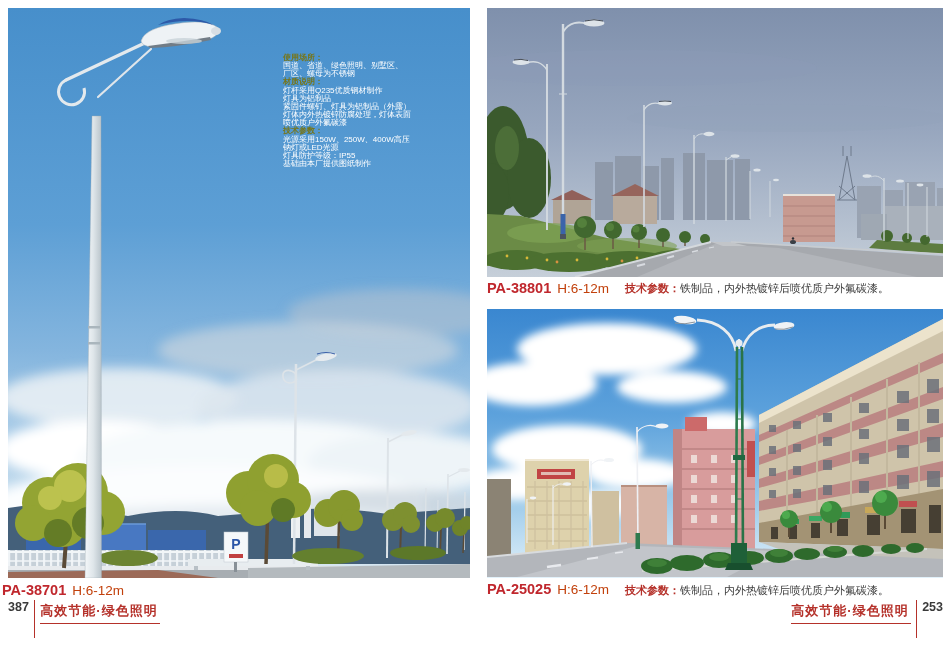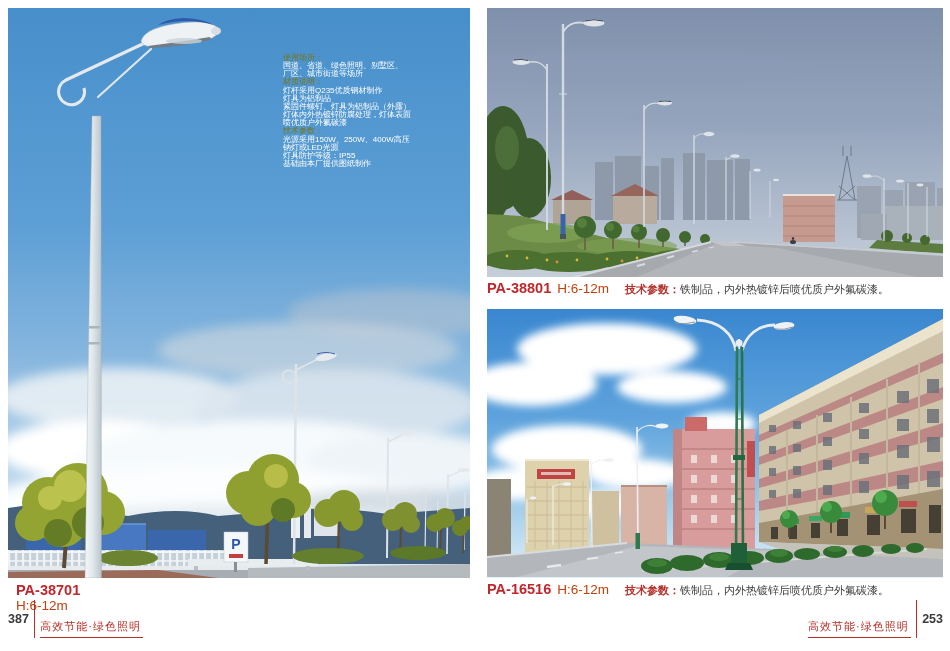--- a/index.html
+++ b/index.html
@@ -8,40 +8,40 @@
   figure{margin:0;padding:0;}
   .photo{position:absolute;overflow:hidden;}
   .photo svg{display:block;}
   .photo-left{left:8px;top:8px;width:462px;height:570px;}
   .photo-rt{left:487px;top:8px;width:456px;height:269px;}
   .photo-rb{left:487px;top:309px;width:456px;height:269px;}
 
   
   .overlay{position:absolute;left:275px;top:46px;width:150px;font-size:8px;line-height:8.15px;
            color:#ffffff;letter-spacing:0;}
-  .ov-head{color:#76761a;font-weight:normal;}
+  .ov-head{color:#76761a;font-weight:bold;}
 
   
   .label{position:absolute;display:flex;align-items:baseline;white-space:nowrap;}
-  .label-left{left:10px;top:582px;flex-direction:column;}
-  .label-rt{left:487px;top:280px;}
+  .label-left{left:2px;top:582px;}
+  .label-rt{left:487px;top:280px;align-items:center;}
   .label-rb{left:487px;top:581px;}
   .code{color:#c0272d;font-weight:bold;font-size:14.5px;}
   .hgt{color:#c2410c;font-size:13.5px;margin-left:6px;}
   .spec{font-size:11px;margin-left:16px;color:#3b3b3b;}
   .spec b{color:#b5312a;font-weight:bold;}
 
   
-  .footer{position:absolute;top:600px;display:flex;align-items:center;}
+  .footer{position:absolute;top:600px;display:flex;align-items:flex-start;}
   .footer-left{left:8px;}
   .footer-right{right:7px;}
   .pagenum{font-size:12.5px;font-weight:bold;color:#3a3a3a;line-height:14px;}
   .vbar{width:1.5px;height:38px;background:#b5312a;margin:0 5px;}
-  .slogan{font-size:11px;font-weight:normal;color:#b5312a;letter-spacing:1px;
-          border-bottom:1.5px solid #b5312a;padding:0 2px 3px 0;margin-top:18px;}
+  .slogan{font-size:13px;font-weight:bold;color:#b5312a;letter-spacing:1px;
+          border-bottom:1.5px solid #b5312a;padding:0 2px 3px 0;margin-top:2px;}
 </style>
 </head>
 <body>
 
 <div class="page">
 
   <figure class="photo photo-left">
     <svg viewBox="0 0 462 570" width="462" height="570">
       <defs>
         <linearGradient id="lsky" x1="0" y1="0" x2="0" y2="1">
@@ -185,21 +185,21 @@
         <path d="M150,17 Q180,9 206,17 Q196,11 176,10 Q158,11 150,17 Z" fill="#2d59a8"></path>
         <ellipse cx="208" cy="23" rx="5" ry="4" fill="#d8dee4"></ellipse>
         <path d="M140,38 Q172,34 202,29 L203,32 Q170,39 142,40 Z" fill="#717c86"></path>
         <ellipse cx="176" cy="33" rx="18" ry="3" fill="#c8d2d8" opacity=".8"></ellipse>
       </g>
     </svg>
 
     <div class="overlay">
       <div class="ov-head">使用场所：</div>
       <div>国道、省道、绿色照明、别墅区、</div>
-      <div>厂区、城市街道等场所</div>
+      <div>厂区、螺母为不锈钢</div>
       <div class="ov-head">材质说明：</div>
       <div>灯杆采用Q235优质钢材制作</div>
       <div>灯具为铝制品</div>
       <div>紧固件螺钉、灯具为铝制品（外露）</div>
       <div>灯体内外热镀锌防腐处理，灯体表面</div>
       <div>喷优质户外氟碳漆</div>
       <div class="ov-head">技术参数：</div>
       <div>光源采用150W、250W、400W高压</div>
       <div>钠灯或LED光源</div>
       <div>灯具防护等级：IP55</div>
@@ -561,21 +561,21 @@
             <path d="M249,70 H256 M249,110 H256 M249,150 H256 M249,190 H256"></path>
           </g>
         <rect x="246" y="146" width="12" height="5" fill="#226741"></rect>
         <rect x="244" y="234" width="16" height="20" fill="#1f6038"></rect>
         <polygon points="241,254 263,254 266,261 238,261" fill="#184f2e"></polygon>
       </g>
     </svg>
   </figure>
 
   <div class="label label-rb">
-    <span class="code">PA-16516</span>
+    <span class="code">PA-25025</span>
     <span class="hgt">H:6-12m</span>
     <span class="spec"><b>技术参数：</b><span>铁制品，内外热镀锌后喷优质户外氟碳漆。</span></span>
   </div>
 
   <div class="footer footer-left">
     <span class="pagenum">387</span>
     <span class="vbar"></span>
     <span class="slogan">高效节能·绿色照明</span>
   </div>
 

